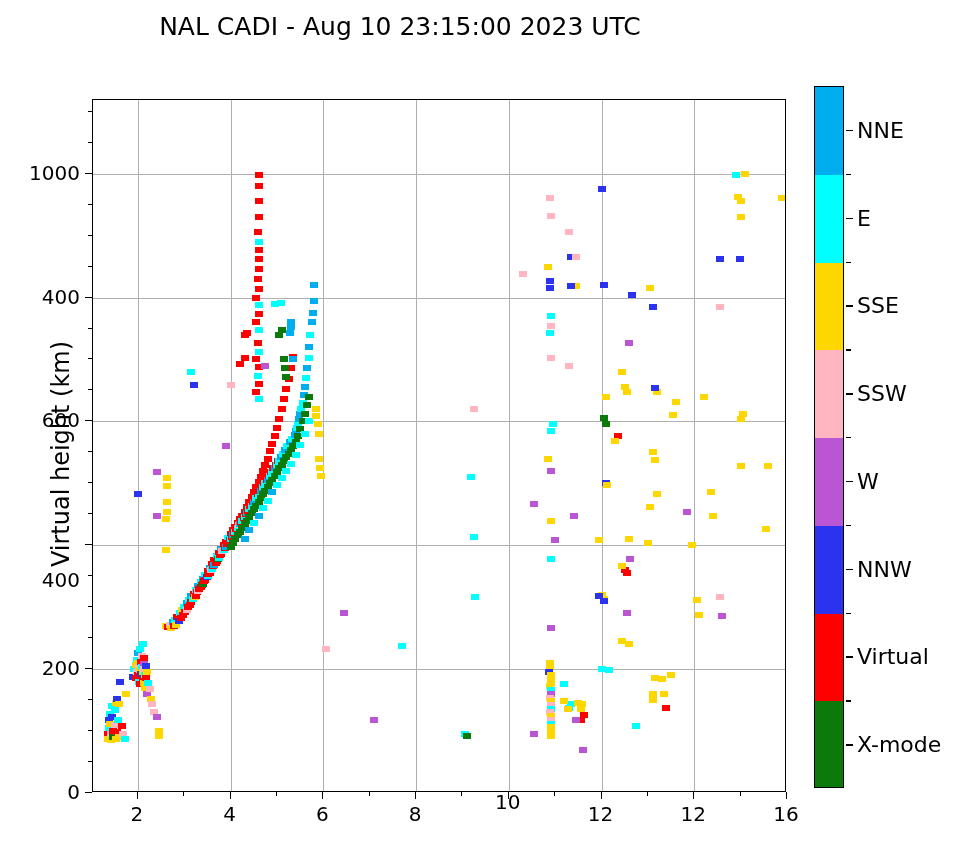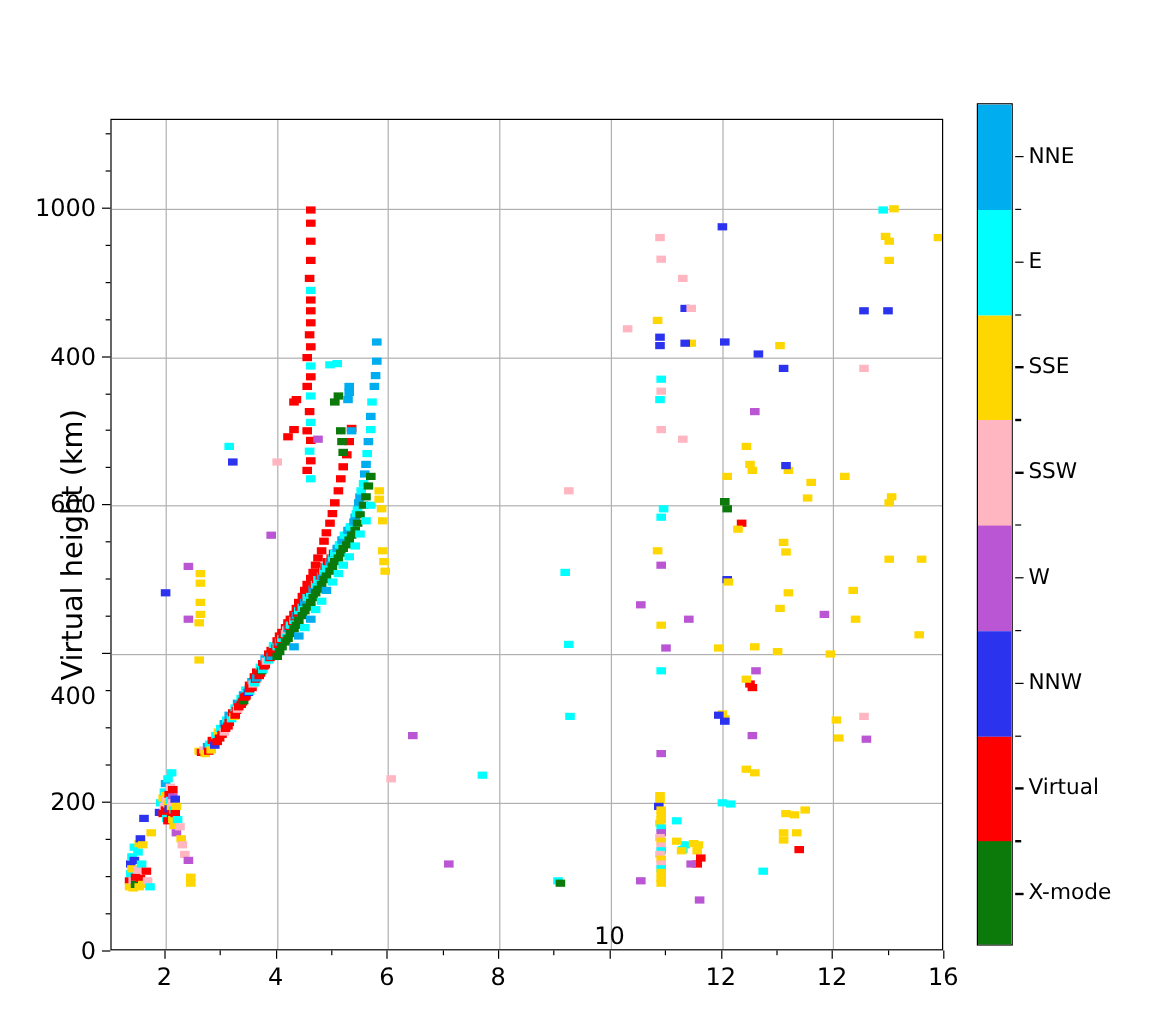--- a/index.html
+++ b/index.html
@@ -118,31 +118,32 @@
   .cb-tick {
     position: absolute;
     left: 846px;
     width: 7px;
     height: 1.4px;
     background: #000;
   }
   .cb-label {
     position: absolute;
     left: 857px;
-    font-size: 18px;
+    font-size: 22px;
     color: #000;
     transform: translateY(-50%);
     white-space: nowrap;
   }
 </style>
 </head>
 <body>
 
 <div id="figure">
 
+  <div id="title">NAL CADI - Aug 10 23:15:00 2023 UTC</div>
 
   <div id="plot-area">
     <div id="gridlines">
         <div class="gridline-v" style="left: 44.9686px;"></div>
         <div class="gridline-v" style="left: 137.687px;"></div>
         <div class="gridline-v" style="left: 230.406px;"></div>
         <div class="gridline-v" style="left: 323.125px;"></div>
         <div class="gridline-v" style="left: 415.844px;"></div>
         <div class="gridline-v" style="left: 508.562px;"></div>
         <div class="gridline-v" style="left: 601.281px;"></div>
@@ -647,21 +648,21 @@
   <div id="ticks-layer">
       <div class="tick-x" style="left: 136.969px; top: 792px; height: 7px;"></div>
       <div class="ticklabel-x" style="left: 136.969px; top: 802px;">2</div>
       <div class="tick-x" style="left: 229.687px; top: 792px; height: 7px;"></div>
       <div class="ticklabel-x" style="left: 229.687px; top: 802px;">4</div>
       <div class="tick-x" style="left: 322.406px; top: 792px; height: 7px;"></div>
       <div class="ticklabel-x" style="left: 322.406px; top: 802px;">6</div>
       <div class="tick-x" style="left: 415.125px; top: 792px; height: 7px;"></div>
       <div class="ticklabel-x" style="left: 415.125px; top: 802px;">8</div>
       <div class="tick-x" style="left: 507.844px; top: 792px; height: 7px;"></div>
-      <div class="ticklabel-x" style="left: 507.844px; top: 768px;">10</div>
+      <div class="ticklabel-x" style="left: 507.844px; top: 790px;">10</div>
       <div class="tick-x" style="left: 600.562px; top: 792px; height: 7px;"></div>
       <div class="ticklabel-x" style="left: 600.562px; top: 802px;">12</div>
       <div class="tick-x" style="left: 693.281px; top: 792px; height: 7px;"></div>
       <div class="ticklabel-x" style="left: 693.281px; top: 802px;">12</div>
       <div class="tick-x" style="left: 786px; top: 792px; height: 7px;"></div>
       <div class="ticklabel-x" style="left: 786px; top: 802px;">16</div>
       <div class="tick-x" style="left: 183.328px; top: 792px; height: 4px;"></div>
       <div class="tick-x" style="left: 276.047px; top: 792px; height: 4px;"></div>
       <div class="tick-x" style="left: 368.766px; top: 792px; height: 4px;"></div>
       <div class="tick-x" style="left: 461.484px; top: 792px; height: 4px;"></div>

